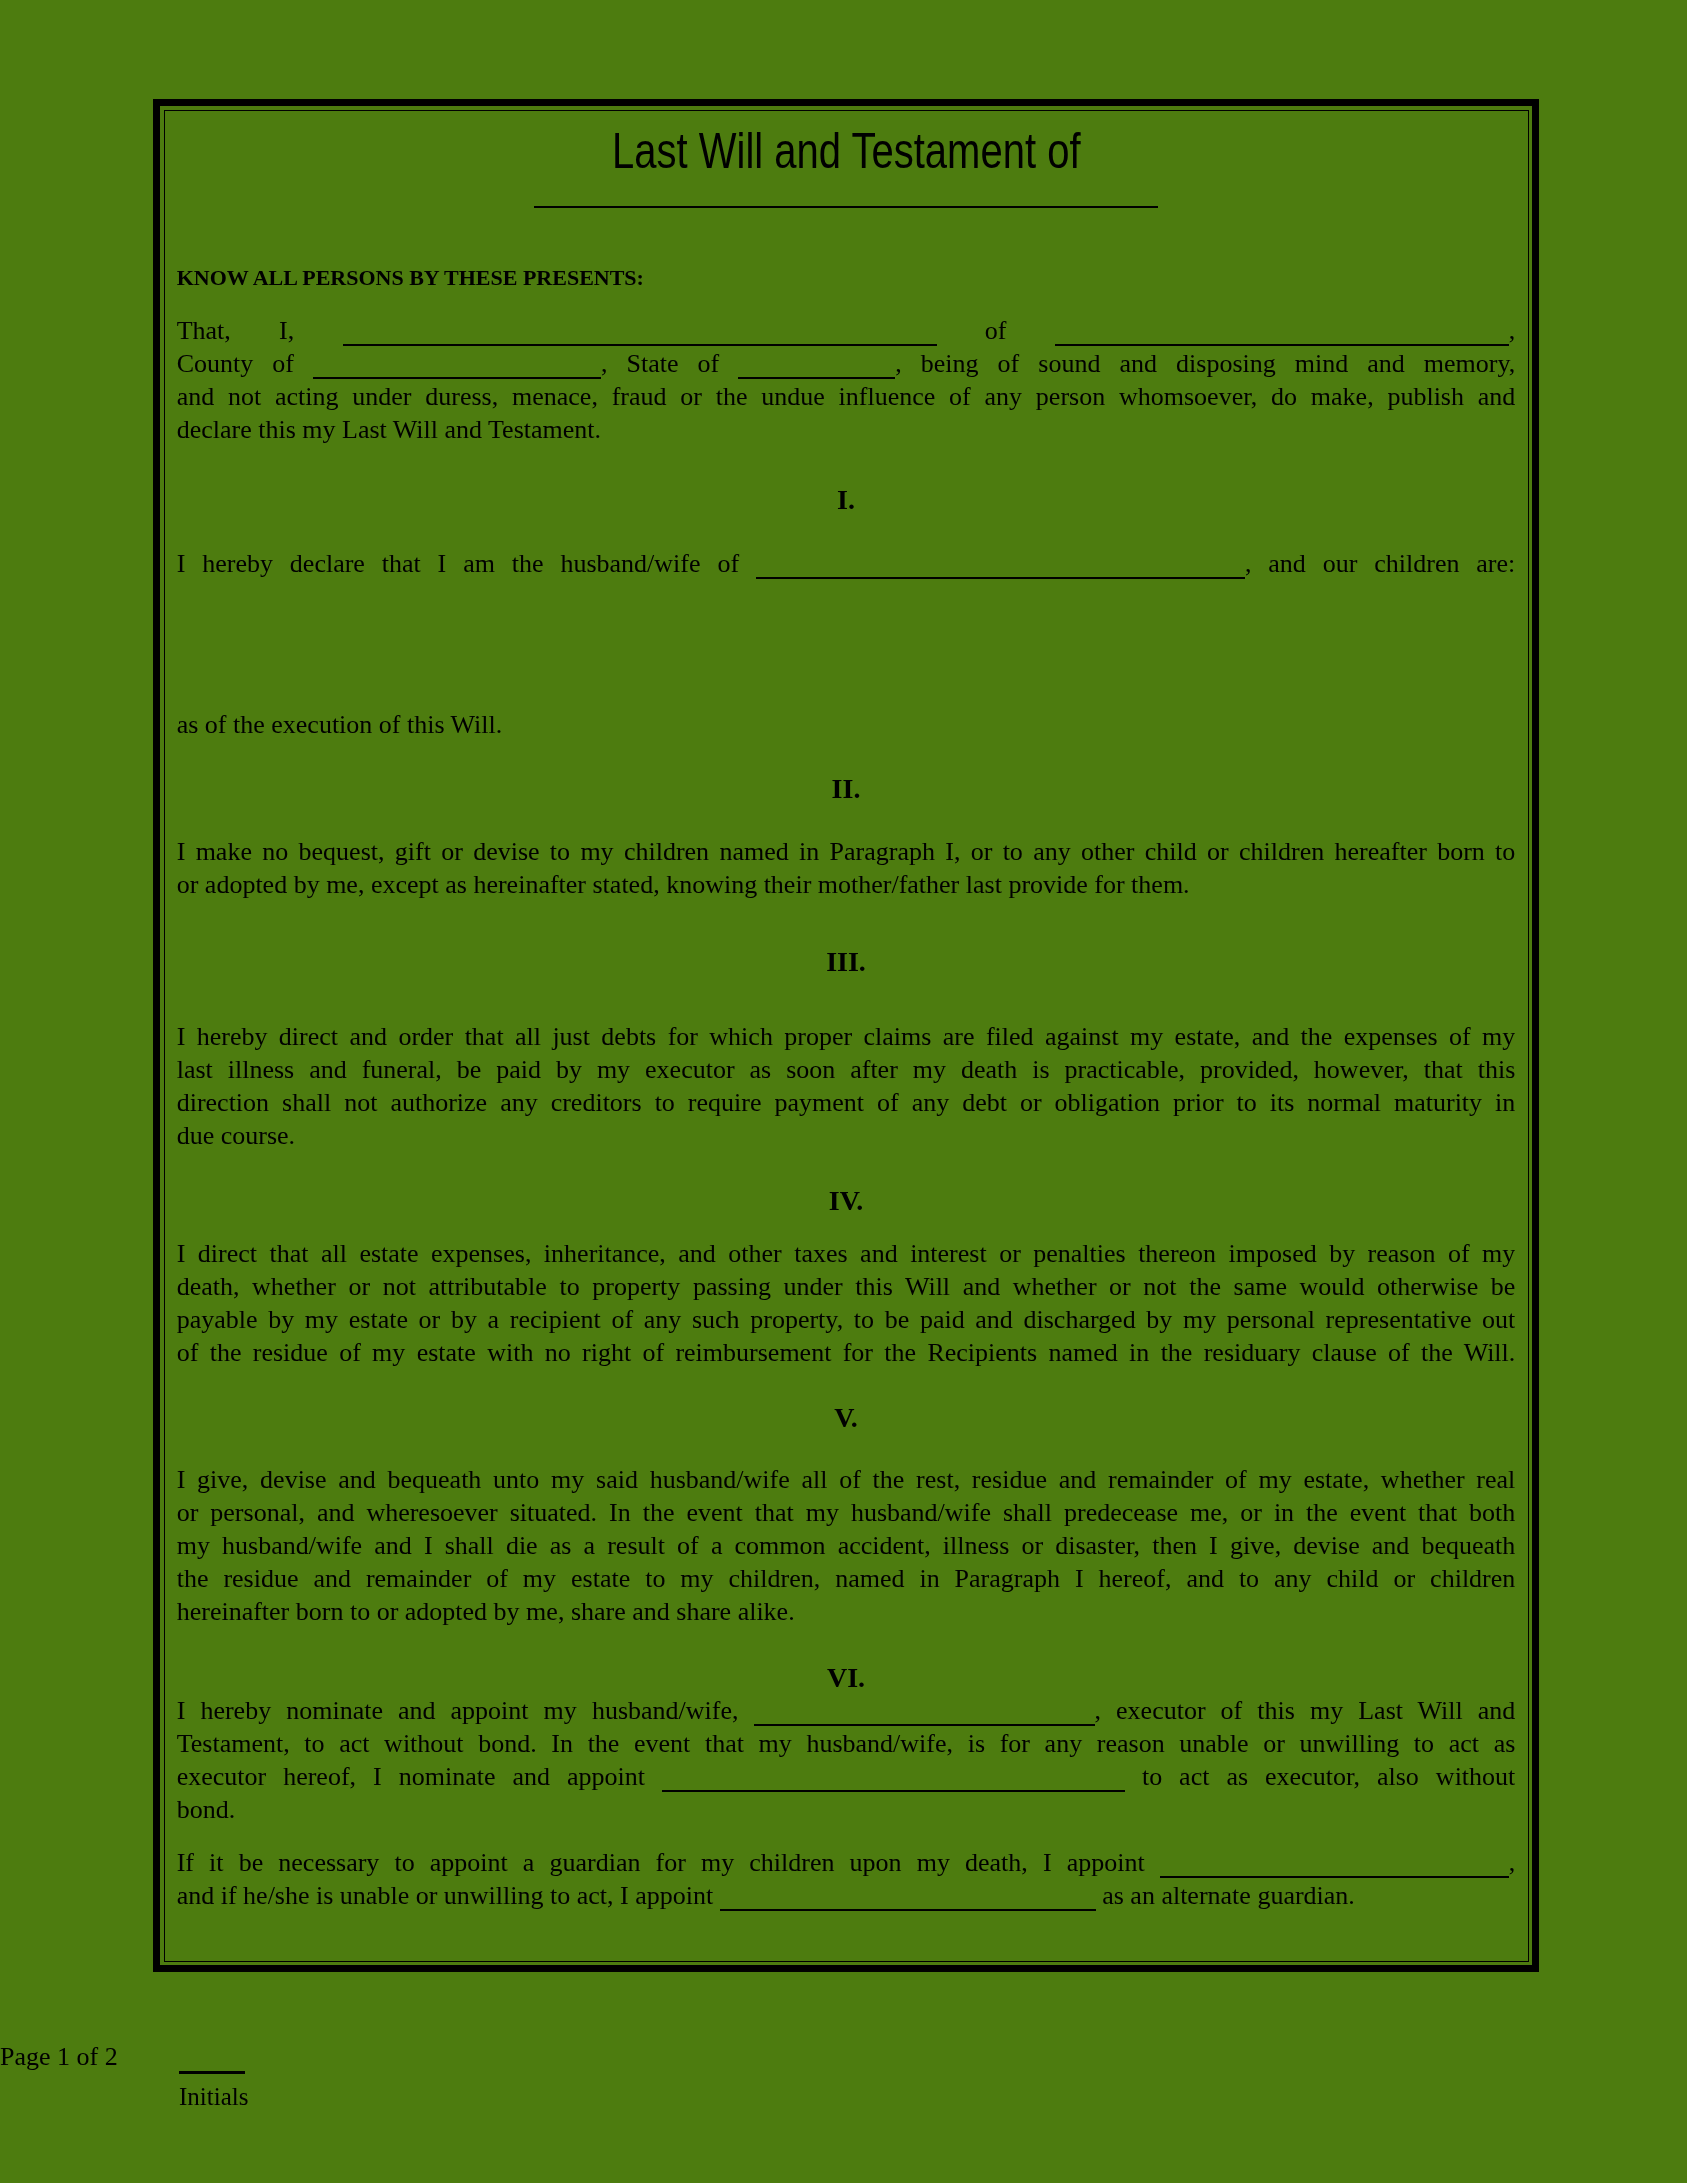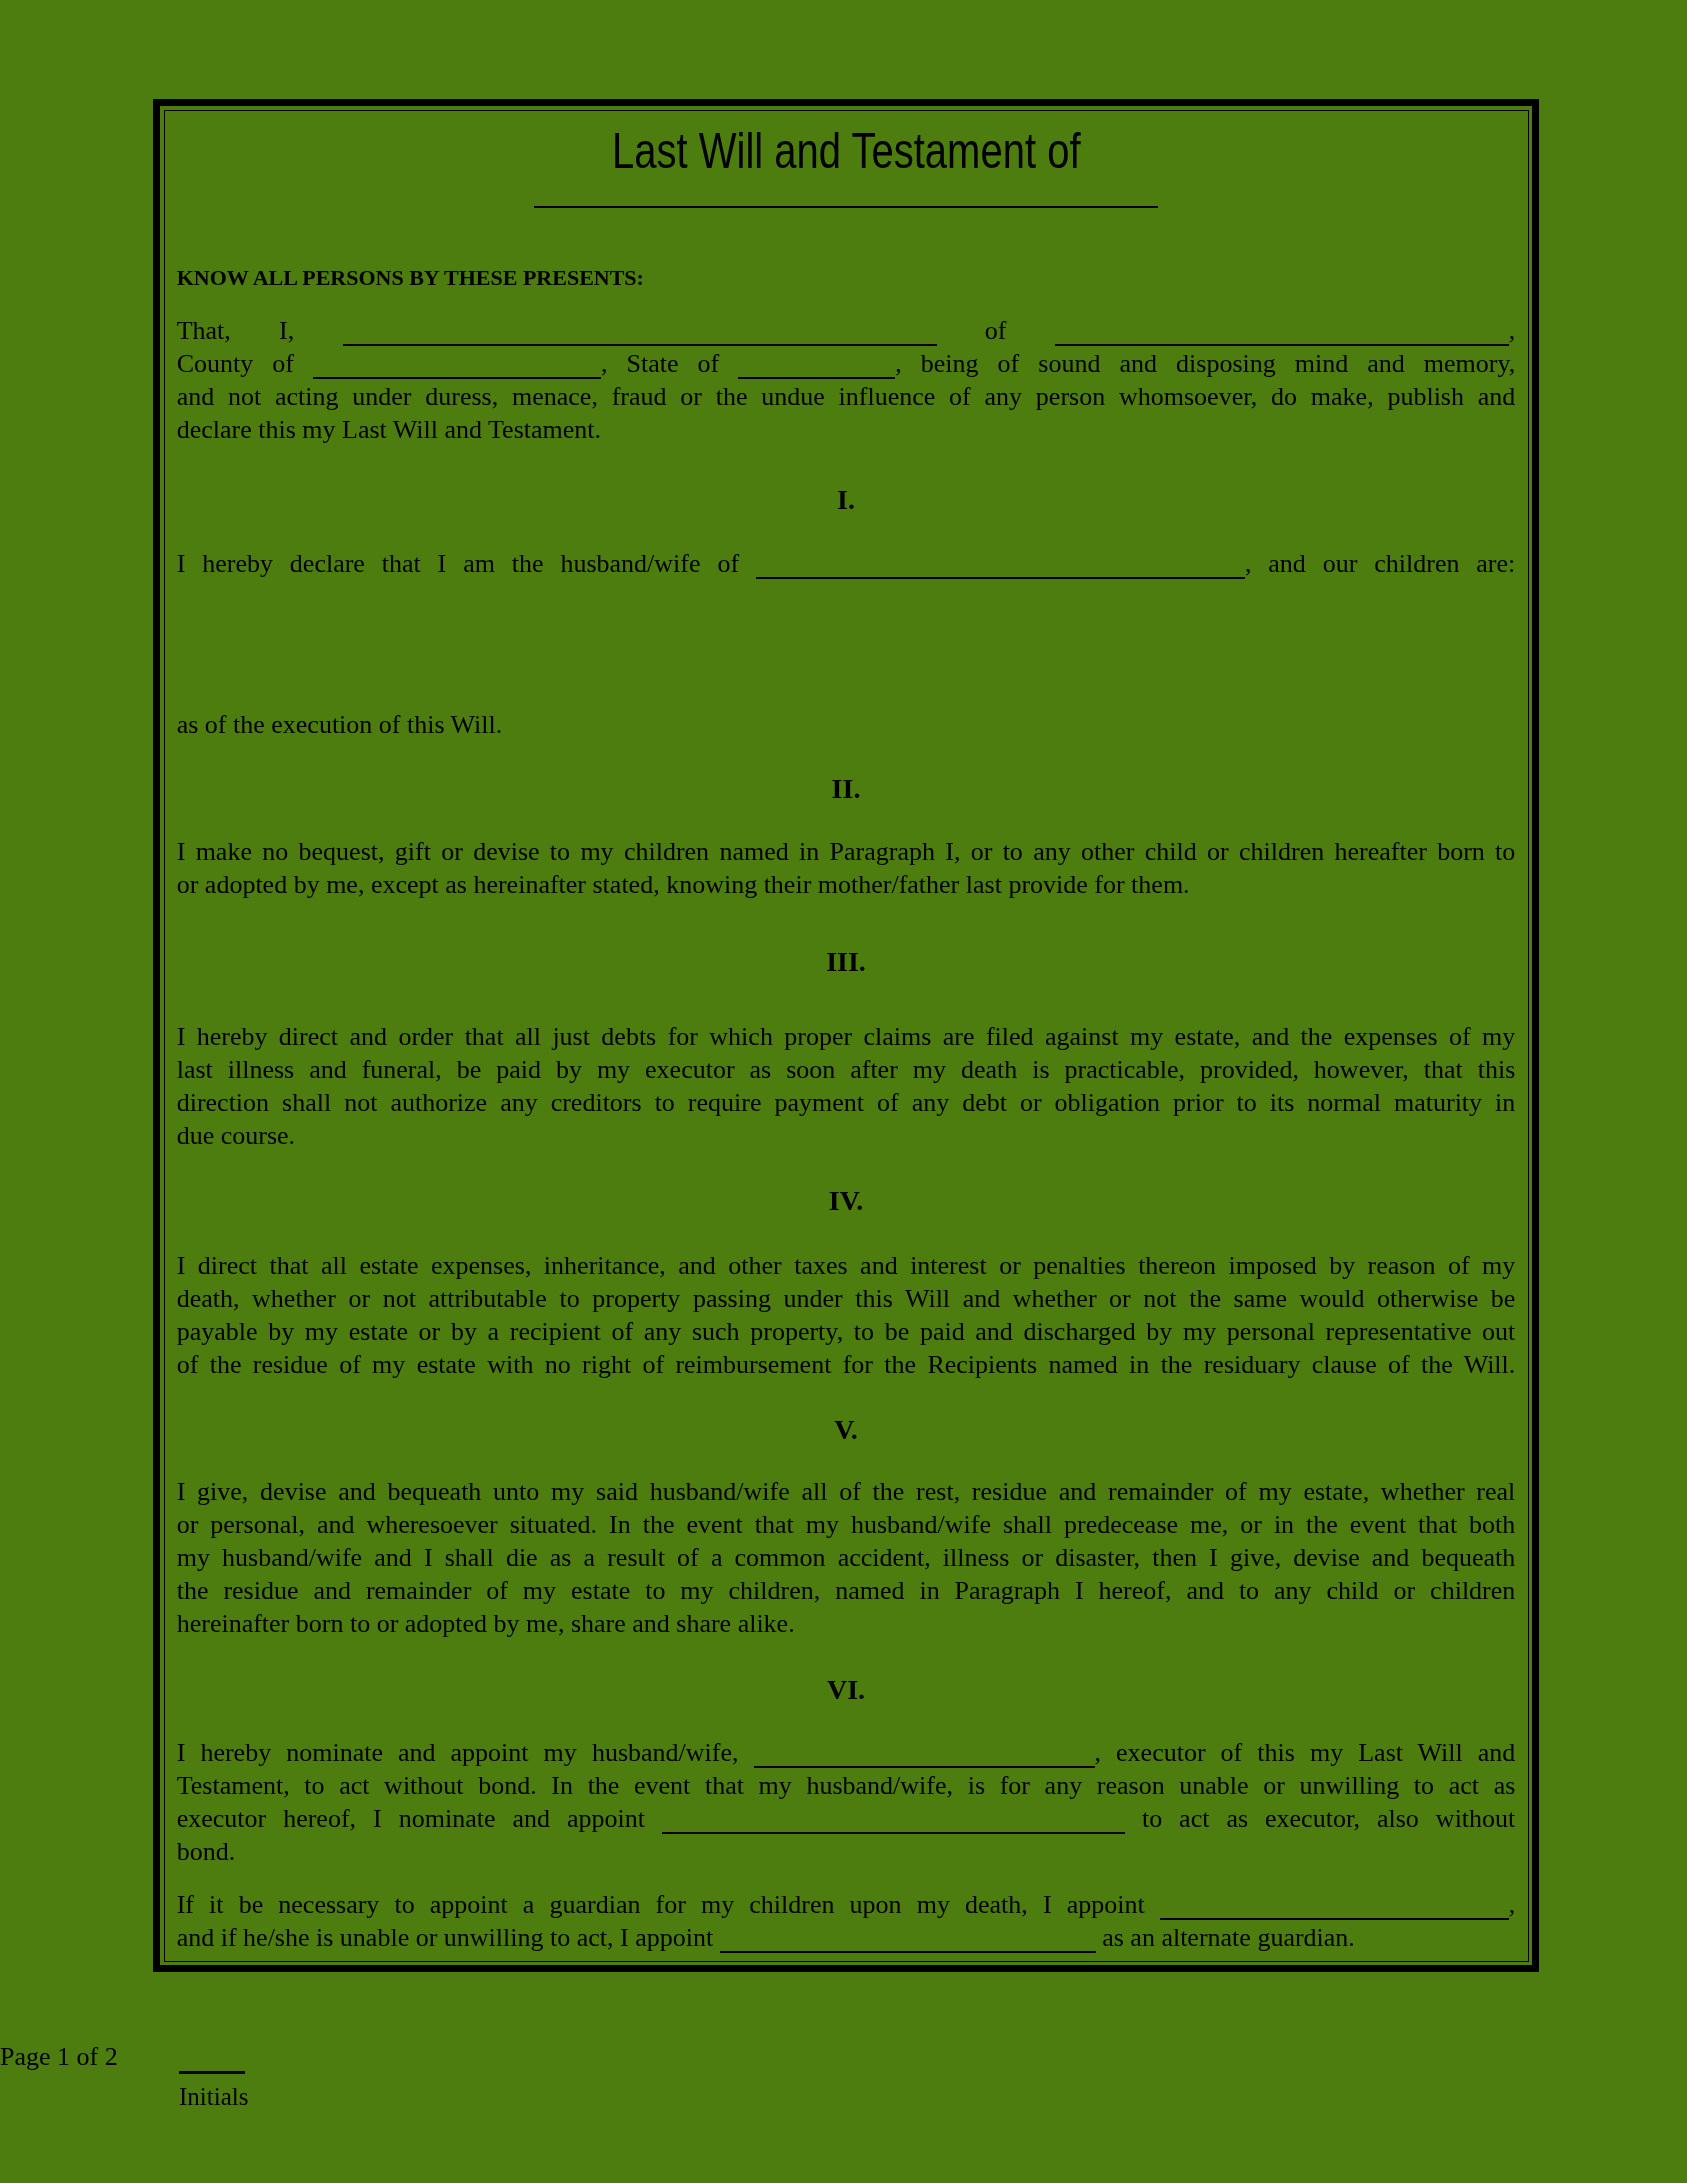--- a/index.html
+++ b/index.html
@@ -57,36 +57,36 @@
             <div class="line just">I make no bequest, gift or devise to my children named in Paragraph I, or to any other child or children hereafter born to</div>
             <div class="line">or adopted by me, except as hereinafter stated, knowing their mother/father last provide for them.</div>
           </div>
           <div class="sec" style="margin-top: 44px; margin-bottom: 42px;">III.</div>
           <div class="para">
             <div class="line just">I hereby direct and order that all just debts for which proper claims are filed against my estate, and the expenses of my</div>
             <div class="line just">last illness and funeral, be paid by my executor as soon after my death is practicable, provided, however, that this</div>
             <div class="line just">direction shall not authorize any creditors to require payment of any debt or obligation prior to its normal maturity in</div>
             <div class="line">due course.</div>
           </div>
-          <div class="sec" style="margin-top: 32px; margin-bottom: 32px;">IV.</div>
+          <div class="sec" style="margin-top: 32px; margin-bottom: 20px;">IV.</div>
           <div class="para">
             <div class="line just">I direct that all estate expenses, inheritance, and other taxes and interest or penalties thereon imposed by reason of my</div>
             <div class="line just">death, whether or not attributable to property passing under this Will and whether or not the same would otherwise be</div>
             <div class="line just">payable by my estate or by a recipient of any such property, to be paid and discharged by my personal representative out</div>
             <div class="line just">of the residue of my estate with no right of reimbursement for the Recipients named in the residuary clause of the Will.</div>
           </div>
           <div class="sec" style="margin-top: 32px; margin-bottom: 29px;">V.</div>
           <div class="para">
             <div class="line just">I give, devise and bequeath unto my said husband/wife all of the rest, residue and remainder of my estate, whether real</div>
             <div class="line just">or personal, and wheresoever situated. In the event that my husband/wife shall predecease me, or in the event that both</div>
             <div class="line just">my husband/wife and I shall die as a result of a common accident, illness or disaster, then I give, devise and bequeath</div>
             <div class="line just">the residue and remainder of my estate to my children, named in Paragraph I hereof, and to any child or children</div>
             <div class="line">hereinafter born to or adopted by me, share and share alike.</div>
           </div>
-          <div class="sec" style="margin-top: 33px; margin-bottom: 30px;">VI.</div>
+          <div class="sec" style="margin-top: 33px; ">VI.</div>
           <div class="para">
             <div class="line just">I hereby nominate and appoint my husband/wife, <span class="blank" style="width: 341px;"></span>, executor of this my Last Will and</div>
             <div class="line just">Testament, to act without bond. In the event that my husband/wife, is for any reason unable or unwilling to act as</div>
             <div class="line just">executor hereof, I nominate and appoint <span class="blank" style="width: 463px;"></span> to act as executor, also without</div>
             <div class="line">bond.</div>
           </div>
           <div class="para" style="margin-top: 20px;">
             <div class="line just">If it be necessary to appoint a guardian for my children upon my death, I appoint <span class="blank" style="width: 349px;"></span>,</div>
             <div class="line">and if he/she is unable or unwilling to act, I appoint <span class="blank" style="width: 376px;"></span> as an alternate guardian.</div>
           </div>

